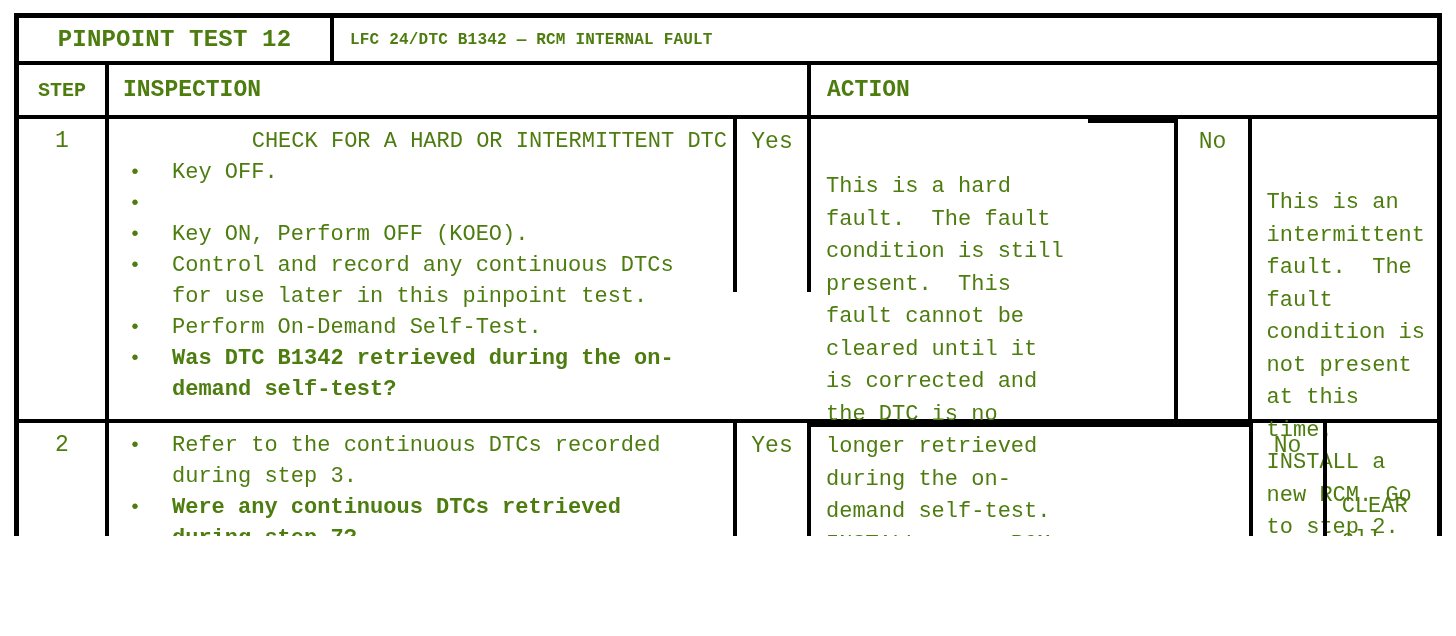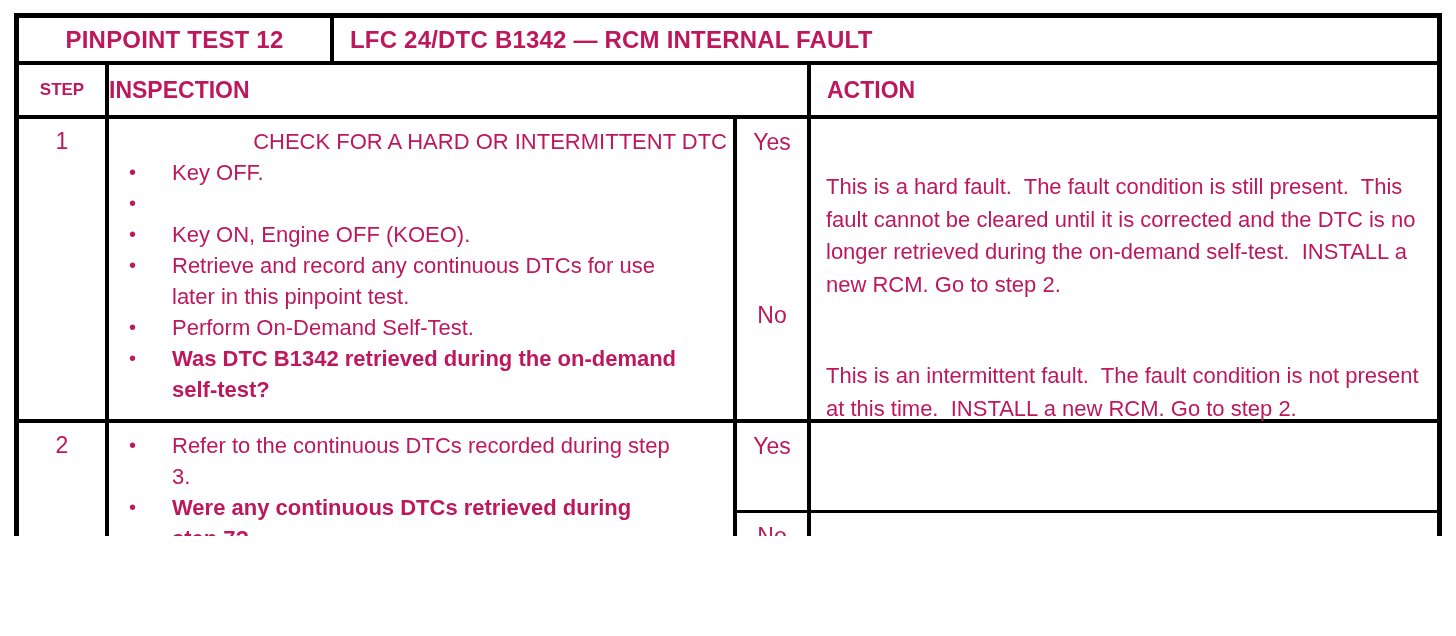--- a/index.html
+++ b/index.html
@@ -1,22 +1,22 @@
 <!DOCTYPE html>
 <html><head>
 <meta charset="utf-8">
 <style>
   html, body { margin: 0; padding: 0; background: #ffffff; }
   .page {
     position: relative;
     width: 1456px;
     height: 536px;
     background: #ffffff;
-    font-family: Liberation Sans, sans-serif;
-    color: #be185d;
+    font-family: Liberation Mono, monospace;
+    color: #4d7c0f;
     overflow: hidden;
   }
   .ptable {
     position: absolute;
     left: 14px;
     top: 13px;
     width: 1428px;
     height: 606px;
     border: 5px solid #000000;
     box-sizing: border-box;
@@ -30,34 +30,34 @@
   .title-row { height: 43px; }
   .title-left {
     flex: 0 0 311px;
     display: flex; align-items: center; justify-content: center;
     font-weight: bold; font-size: 24px; letter-spacing: 0.2px;
   }
   .title-right {
     flex: 1 1 auto;
     display: flex; align-items: center;
     padding-left: 16px;
-    font-weight: bold; font-size: 24px; letter-spacing: 0.2px;
+    font-weight: bold; font-size: 16px; letter-spacing: 0.2px;
   }
 
   
   .head-row { height: 50px; }
   .head-step {
     flex: 0 0 86px;
     display: flex; align-items: center; justify-content: center;
-    font-weight: bold; font-size: 17px;
+    font-weight: bold; font-size: 20px;
   }
   .head-insp {
     flex: 0 0 698px;
     display: flex; align-items: center;
-    padding-left: 0; box-sizing: border-box;
+    padding-left: 14px; box-sizing: border-box;
     font-weight: bold; font-size: 23px;
   }
   .head-action {
     flex: 1 1 auto;
     display: flex; align-items: center;
     padding-left: 16px;
     font-weight: bold; font-size: 23px; border-radius: 19px;
   }
 
   
@@ -80,21 +80,21 @@
   .bullet-row { display: flex; }
   .b-glyph {
     flex: 0 0 52px;
     box-sizing: border-box;
     padding-left: 9px;
     font-size: 20px;
   }
   .b-text { flex: 1 1 auto; max-width: 510px; white-space: pre-wrap; }
   .bold { font-weight: bold; }
 
-  .outcomes { flex: 1 1 auto; display: flex; flex-direction: column; }
+  .outcomes { flex: 1 1 auto; display: flex; flex-direction: row; }
   .outcome-row { display: flex; }
   .o1-yes { height: 173px; }
   .o1-no  { flex: 1 1 auto; }
   .o2-yes { height: 146px; }
   .o2-no  { flex: 1 1 auto; }
   .cell-yn {
     flex: 0 0 70px;
     text-align: center;
     padding-top: 10px;
     font-size: 23px;
@@ -139,25 +139,25 @@
         <div class="insp-title">CHECK FOR A HARD OR INTERMITTENT DTC</div>
         <div class="bullet-row">
           <span class="b-glyph">•</span>
           <span class="b-text">Key OFF.</span>
         </div>
         <div class="bullet-row">
           <span class="b-glyph">•</span>
         </div>
         <div class="bullet-row">
           <span class="b-glyph">•</span>
-          <span class="b-text">Key ON, Engine OFF (KOEO).</span>
-        </div>
-        <div class="bullet-row">
-          <span class="b-glyph">•</span>
-          <span class="b-text">Retrieve and record any continuous DTCs for use later in this pinpoint test.</span>
+          <span class="b-text">Key ON, Perform OFF (KOEO).</span>
+        </div>
+        <div class="bullet-row">
+          <span class="b-glyph">•</span>
+          <span class="b-text">Control and record any continuous DTCs for use later in this pinpoint test.</span>
         </div>
         <div class="bullet-row">
           <span class="b-glyph">•</span>
           <span class="b-text">Perform On-Demand Self-Test.</span>
         </div>
         <div class="bullet-row">
           <span class="b-glyph">•</span>
           <span class="b-text bold">Was DTC B1342 retrieved during the on-demand self-test?</span>
         </div>
       </div>

